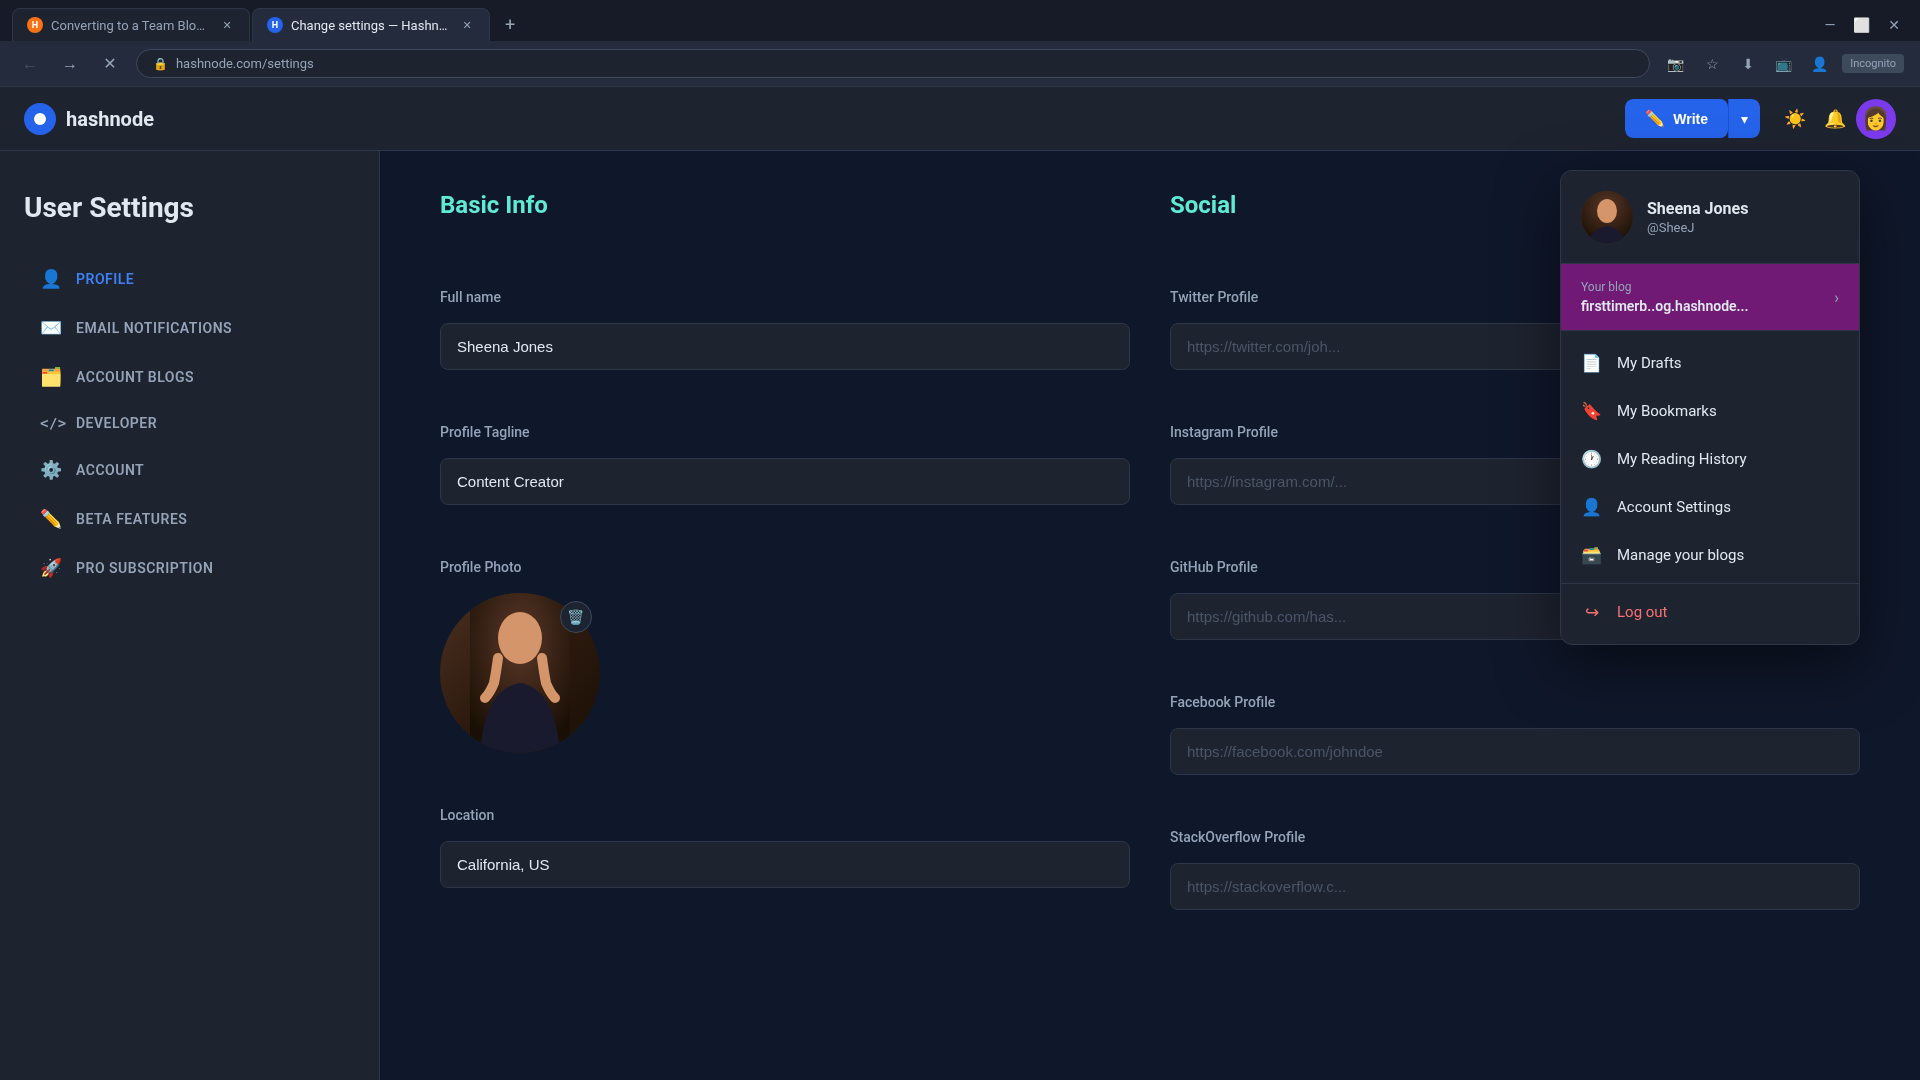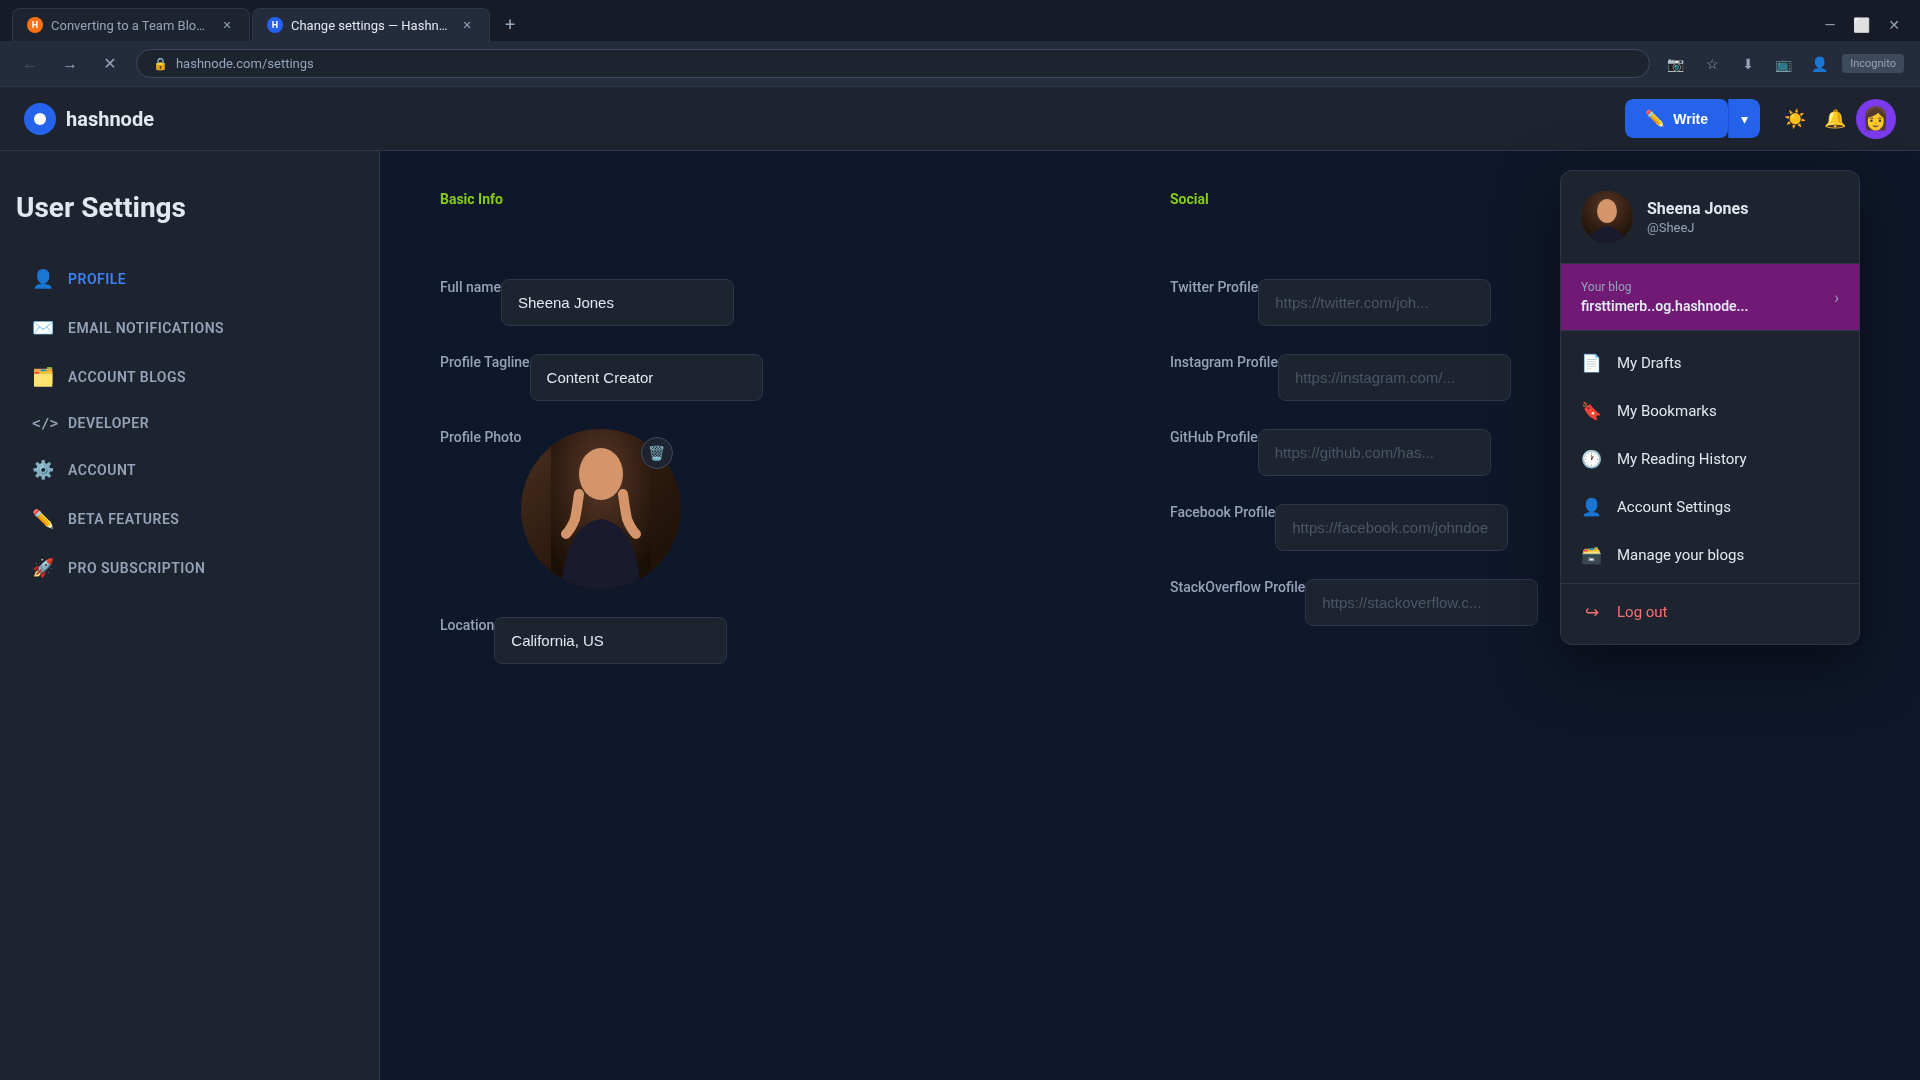--- a/index.html
+++ b/index.html
@@ -154,21 +154,21 @@
       display: flex;
       flex: 1;
       overflow: hidden;
     }
 
     
     .sidebar {
       width: 380px;
       background: #1e2330;
       border-right: 1px solid #2d3748;
-      padding: 40px 16px;
+      padding: 40px 24px;
       flex-shrink: 0;
     }
     .sidebar-title {
       font-size: 28px;
       font-weight: 700;
       color: #e2e8f0;
       margin-bottom: 32px;
     }
     .sidebar-nav { display:flex;flex-direction:column;gap:4px; }
     .sidebar-item {
@@ -180,32 +180,32 @@
     .sidebar-item.active{color:#3b82f6;}
     .sidebar-item-icon { font-size:18px;width:22px;text-align:center; }
 
     
     .main-content {
       flex: 1;
       overflow-y: auto;
       padding: 40px 60px;
     }
     .section-title {
-      font-size: 14px;
+      font-size: 24px;
       font-weight: 700;
-      color: #84cc16;
-      margin-bottom: 44px;
+      color: #5eead4;
+      margin-bottom: 16px;
     }
     .form-grid {
       display: grid;
       grid-template-columns: 1fr 1fr;
       gap: 40px;
     }
     .form-left, .form-right { display:flex;flex-direction:column;gap:28px; }
-    .field-group { display:flex;flex-direction:row;gap:0; }
+    .field-group { display:flex;flex-direction:column;gap:18px;margin-top:26px; }
     .field-label { font-size:14px;font-weight:500;color:#94a3b8; }
     .field-input {
       background:#1e2330;border:1px solid #2d3748;border-radius:8px;
       padding:14px 16px;font-size:15px;color:#e2e8f0;outline:none;
     }
     .field-input::placeholder{color:#4a5568;}
 
     
     .photo-container { position:relative;width:160px;height:160px; }
     .photo-circle {

